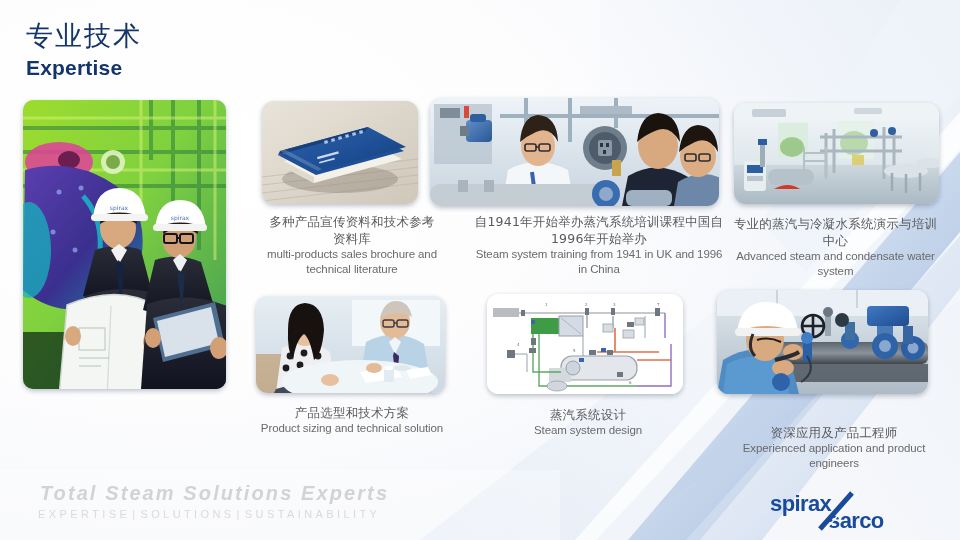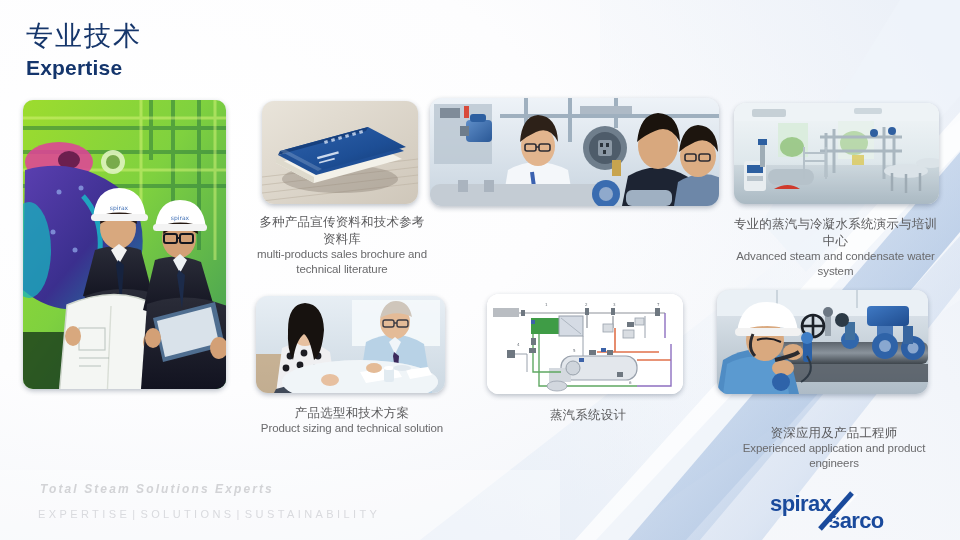--- a/index.html
+++ b/index.html
@@ -93,33 +93,33 @@
     font-family: "DejaVu Sans", "Liberation Sans", sans-serif;
     letter-spacing: 0.2px;
   }
   .caption .en {
     font-size: 11.5px;
     line-height: 15px;
     color: #6a6a6c;
     letter-spacing: -0.1px;
   }
 
-  #cap-book     { left: 254px; top: 213px; width: 176px; }
+  #cap-book     { left: 264px; top: 213px; width: 176px; }
   #cap-training { left: 470px; top: 213px; width: 258px; }
   #cap-center   { left: 733px; top: 215px; width: 205px; }
   #cap-meeting  { left: 254px; top: 404px; width: 196px; }
   #cap-diagram  { left: 490px; top: 406px; width: 196px; }
   #cap-engineer { left: 730px; top: 424px; width: 208px; }
 
   
   .footer-tagline {
     position: absolute;
     left: 40px;
     top: 482px;
-    font-size: 12px;
+    font-size: 20px;
     font-weight: bold;
     font-style: italic;
     letter-spacing: 2.1px;
     color: #d2d3d6;
     white-space: nowrap;
   }
   .footer-pillars {
     position: absolute;
     left: 38px;
     top: 508px;
@@ -717,33 +717,38 @@
         <path d="M90 66 q10 16 -6 26" stroke="#2f3a45" stroke-width="2" fill="none"></path>
       </svg>
     </div>
   </div>
 
   <div class="caption" id="cap-book">
     <div class="cn">多种产品宣传资料和技术参考资料库</div>
     <div class="en">multi-products sales brochure and technical literature</div>
   </div>
 
+  <div class="caption" id="cap-training">
+    <div class="cn">自1941年开始举办蒸汽系统培训课程中国自1996年开始举办</div>
+    <div class="en">Steam system training from 1941 in UK and 1996  in China</div>
+  </div>
 
   <div class="caption" id="cap-meeting">
     <div class="cn">产品选型和技术方案</div>
     <div class="en">Product sizing and technical solution</div>
   </div>
 
   <div class="caption" id="cap-center">
     <div class="cn">专业的蒸汽与冷凝水系统演示与培训中心</div>
     <div class="en">Advanced steam and condensate water system</div>
   </div>
 
   <div class="caption" id="cap-diagram">
     <div class="cn">蒸汽系统设计</div>
+    <div class="en">Steam  system design</div>
   </div>
 
   <div class="caption" id="cap-engineer">
     <div class="cn">资深应用及产品工程师</div>
     <div class="en">Experienced application and product engineers</div>
   </div>
 
   <div class="footer-tagline">Total Steam Solutions Experts</div>
   <div class="footer-pillars">
     <span>EXPERTISE</span><span class="sep">|</span><span>SOLUTIONS</span><span class="sep">|</span><span>SUSTAINABILITY</span>

